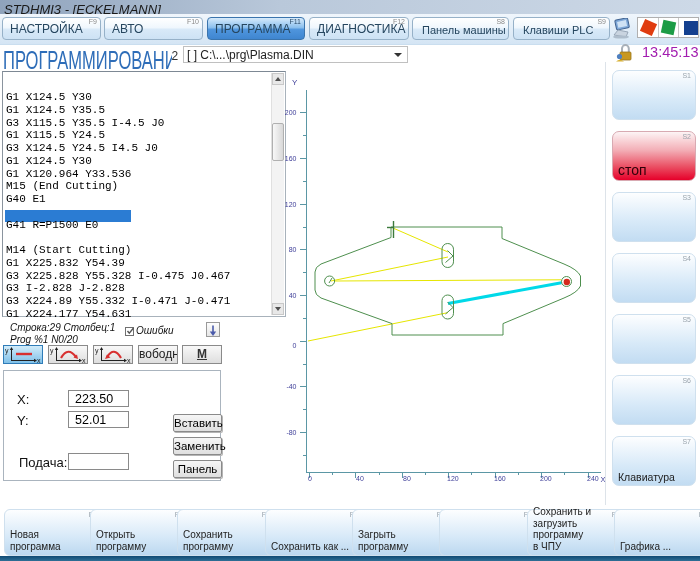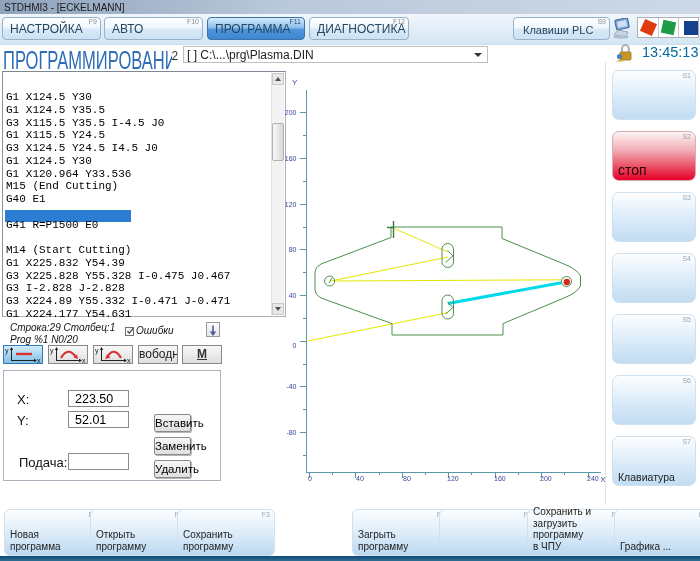--- a/index.html
+++ b/index.html
@@ -1,33 +1,33 @@
 <!DOCTYPE html>
 <html><head>
 <meta charset="utf-8">
 <style>
 html,body{margin:0;padding:0;}
 body{width:700px;height:561px;overflow:hidden;font-family:"Liberation Sans",sans-serif;background:#fff;}
 #app{position:relative;width:700px;height:561px;background:#fff;overflow:hidden;}
 .abs{position:absolute;}
 
 #titlebar{left:0;top:0;width:700px;height:14px;background:linear-gradient(to right,#8fa3bc,#b9c8da 40%,#cdd9e7);border-bottom:1px solid #8696ab;}
-#titlebar .t{position:absolute;left:4px;top:1.5px;font-size:10px;color:#1a1a1a;}
+#titlebar .t{position:absolute;left:4px;top:1.5px;font-size:13px;color:#1a1a1a;font-style:italic;}
 
 #tabrow{left:0;top:14px;width:700px;height:31px;background:linear-gradient(to bottom,#f0f6fc,#d4e5f4);border-bottom:1px solid #cadeef;box-sizing:border-box;}
 .tab{position:absolute;top:17px;height:23px;border:1px solid #96b1c8;border-radius:4px;background:linear-gradient(to bottom,#ffffff 0%,#f0f7fd 45%,#d8e9f8 55%,#cde2f4 100%);box-sizing:border-box;}
 .tab .fk{position:absolute;top:0px;right:3px;font-size:7px;color:#8a8a8a;}
 .tab .lb{position:absolute;left:7px;bottom:3px;font-size:12px;color:#26465f;white-space:nowrap;}
 .tab.sel{background:linear-gradient(to bottom,#d7ebfb 0%,#8cc0ee 45%,#4f95dd 55%,#3f86d0 100%);border-color:#3a74ad;}
 .tab.sel .fk{color:#2a4a68;}
 
 #hdrtext{left:3px;top:44.5px;width:169px;height:26px;overflow:hidden;}
 #hdrtext span{display:inline-block;font-size:26.5px;color:#2e6db8;white-space:nowrap;transform:scaleX(0.624);transform-origin:0 0;}
 #hdrnum{left:171.5px;top:49px;font-size:12px;color:#333;}
-#combo{left:183px;top:46px;width:305px;height:17px;background:#fff;border:1px solid #c0c0c0;box-sizing:border-box;}
+#combo{left:183px;top:46px;width:225px;height:17px;background:#fff;border:1px solid #c0c0c0;box-sizing:border-box;}
 #combo .txt{position:absolute;left:3px;top:1px;font-size:12px;color:#222;}
 #combo .arr{position:absolute;right:5px;top:6px;width:0;height:0;border-left:4px solid transparent;border-right:4px solid transparent;border-top:4px solid #333;}
 
 #editor{left:2px;top:71px;width:284px;height:246px;background:#fff;border:1px solid;border-color:#7d8894 #a8b2bb #a8b2bb #8a949e;box-sizing:border-box;}
 #code{position:absolute;left:3px;top:-1px;font-family:"Liberation Mono",monospace;font-size:11px;line-height:12.75px;color:#000;white-space:pre;margin-top:20px;}
 #code .hl{color:#fff;}
 #hlrect{position:absolute;left:1.5px;top:137.5px;width:126px;height:12px;background:#2b7cd3;}
 
 #vsb{position:absolute;right:1px;top:1px;width:12px;height:242px;background:#f3f3f3;border-left:1px solid #e0e0e0;}
 #vsb .btn{position:absolute;left:0;width:12px;height:12px;background:#e8e8e8;border:1px solid #c8c8c8;box-sizing:border-box;}
@@ -38,33 +38,33 @@
 .small{font-size:10px;color:#111;font-style:italic;}
 #arrowbtn{left:206px;top:322px;width:14px;height:15px;background:linear-gradient(to bottom,#fdfdfd,#e6e6e6);border:1px solid #9a9a9a;box-sizing:border-box;text-align:center;}
 
 .ibtn{position:absolute;top:345px;width:40px;height:19px;background:linear-gradient(to bottom,#f8f8f8,#dedede);border:1px solid #8a8a8a;box-sizing:border-box;}
 .ibtn.sel{background:linear-gradient(to bottom,#d2ecfa,#7fc0e8);border:1px solid #2f7cb8;}
 .ibtn .txt{display:block;text-align:center;font-size:12px;color:#222;line-height:17px;overflow:hidden;white-space:nowrap;}
 
 #gbox{left:3px;top:370px;width:218px;height:111px;border:1px solid #aab4be;background:#fff;box-sizing:border-box;}
 .flabel{position:absolute;font-size:13px;color:#111;}
 .field{position:absolute;left:68px;width:61px;height:17px;border:1px solid #8a8a8a;background:#fff;box-sizing:border-box;font-size:12.5px;color:#000;padding:1px 0 0 6px;}
-.gbtn{position:absolute;left:154px;width:37px;height:18px;background:linear-gradient(to bottom,#f6f6f6,#dfdfdf);border:1px solid #8a8a8a;border-radius:2px;box-sizing:border-box;text-align:center;font-size:11.5px;color:#000;line-height:16px;box-shadow:1px 1px 0 #b5b5b5;}
+.gbtn{position:absolute;left:173px;width:49px;height:18px;background:linear-gradient(to bottom,#f6f6f6,#dfdfdf);border:1px solid #8a8a8a;border-radius:2px;box-sizing:border-box;text-align:center;font-size:11.5px;color:#000;line-height:16px;box-shadow:1px 1px 0 #b5b5b5;}
 
 .sbtn{position:absolute;left:612px;width:84px;height:50px;border-radius:7px;border:1px solid #cfe0ee;background:linear-gradient(to bottom,#fdfeff,#d7e9f8 60%,#c2dcf2);box-sizing:border-box;}
 .sbtn .sk{position:absolute;top:1px;right:4px;font-size:7px;color:#9aa4ad;}
 .sbtn .lb{position:absolute;left:5px;bottom:2px;font-size:10.5px;color:#222;}
 #stop{background:linear-gradient(to bottom,#fdf4f5 0%,#f3aeb6 38%,#ea5064 72%,#e6002a 100%);border-color:#d8aab2;}
 #stop .lb{font-size:14px;color:#2e0008;bottom:2px;}
 
 .fbtn{position:absolute;top:509px;width:98px;height:47px;border-radius:6px;border:1px solid #cfe0ee;background:linear-gradient(to bottom,#fdfeff,#d7e9f8 60%,#bcd8f0);box-sizing:border-box;}
 .fbtn .fk{position:absolute;top:1px;right:4px;font-size:7px;color:#9aa4ad;}
 .fbtn .lb{position:absolute;left:5px;bottom:3px;font-size:10px;color:#222;line-height:11.5px;white-space:nowrap;}
 #bstrip{left:0;top:556px;width:700px;height:5px;background:linear-gradient(to bottom,#0f4a74,#2f6f96);}
-#clock{left:642px;top:44px;font-size:14.5px;color:#0369a1;}
+#clock{left:642px;top:44px;font-size:14.5px;color:#a21caf;}
 
 #dbox{left:637px;top:17px;width:62px;height:21px;background:#fff;border:1px solid #b0b0b0;box-sizing:border-box;}
 #dbox .cell{position:absolute;top:0;width:20px;height:19px;border-right:1px solid #c8c8c8;}
 .diam{position:absolute;}
 </style>
 </head>
 <body>
 <div id="app">
   <div id="titlebar" class="abs">
       <span class="t">STDHMI3 - [ECKELMANN]</span>
@@ -78,20 +78,24 @@
       <span class="fk">F10</span>
       <span class="lb">АВТО</span>
     </div>
   <div class="tab sel" style="left:207px;width:98px;">
       <span class="fk">F11</span>
       <span class="lb">ПРОГРАММА</span>
     </div>
   <div class="tab" style="left:309px;width:100px;">
       <span class="fk">F12</span>
       <span class="lb">ДИАГНОСТИКА</span>
+    </div>
+  <div class="tab" style="left:412px;width:97px;">
+      <span class="fk">S8</span>
+      <span class="lb" style="font-size:11px;left:9px;">Панель машины</span>
     </div>
   <div class="tab" style="left:513px;width:97px;">
       <span class="fk">S9</span>
       <span class="lb" style="font-size:11px;left:9px;">Клавиши PLC</span>
     </div>
 
   <div id="pcicon" class="abs" style="left:612px;top:18px;width:20px;height:21px;">
     <svg width="20" height="21" viewBox="0 0 20 21">
       <g transform="rotate(-12 10 8)">
         <rect x="4" y="1" width="13" height="10" rx="1.5" fill="#7fa8d8" stroke="#3f618f" stroke-width="1"></rect>
@@ -219,21 +223,21 @@
 
   <div id="gbox" class="abs"></div>
   <div class="flabel" style="left:17px;top:392px;">X:</div>
   <div class="flabel" style="left:17px;top:413px;">Y:</div>
   <div class="flabel" style="left:19px;top:455px;">Подача:</div>
   <div class="field" style="top:390px;">223.50</div>
   <div class="field" style="top:411px;">52.01</div>
   <div class="field" style="top:453px;"></div>
   <div class="gbtn" style="top:414px;">Вставить</div>
   <div class="gbtn" style="top:437px;">Заменить</div>
-  <div class="gbtn" style="top:460px;">Удалить</div>
+  <div class="gbtn" style="top:460px;">Панель</div>
 
   <svg id="graph" class="abs" style="left:280px;top:70px;" width="330" height="430" viewBox="0 0 330 430">
     <g stroke="#5b97a5" stroke-width="1" shape-rendering="crispEdges">
       <line x1="26.5" y1="20" x2="26.5" y2="402.5"></line>
       <line x1="26" y1="402.5" x2="321" y2="402.5"></line>
       <line x1="20" y1="42.5" x2="26" y2="42.5"></line>
         <line x1="20" y1="88.5" x2="26" y2="88.5"></line>
       <line x1="20" y1="134.5" x2="26" y2="134.5"></line>
         <line x1="20" y1="179.5" x2="26" y2="179.5"></line>
       <line x1="20" y1="225.5" x2="26" y2="225.5"></line>
@@ -335,20 +339,24 @@
       <span class="lb">Новая<br>программа</span>
     </div>
   <div class="fbtn" style="left:90px;">
       <span class="fk">F2</span>
       <span class="lb">Открыть<br>программу</span>
     </div>
   <div class="fbtn" style="left:177px;">
       <span class="fk">F3</span>
       <span class="lb">Сохранить<br>программу</span>
     </div>
+  <div class="fbtn" style="left:265px;">
+      <span class="fk">F4</span>
+      <span class="lb">Сохранить как ...</span>
+    </div>
   <div class="fbtn" style="left:352px;">
       <span class="fk">F5</span>
       <span class="lb">Загрыть<br>программу</span>
     </div>
   <div class="fbtn" style="left:439px;">
       <span class="fk">F6</span>
     </div>
   <div class="fbtn" style="left:527px;">
       <span class="fk">F7</span>
       <span class="lb">Сохранить и<br>загрузить<br>программу<br>в ЧПУ</span>

